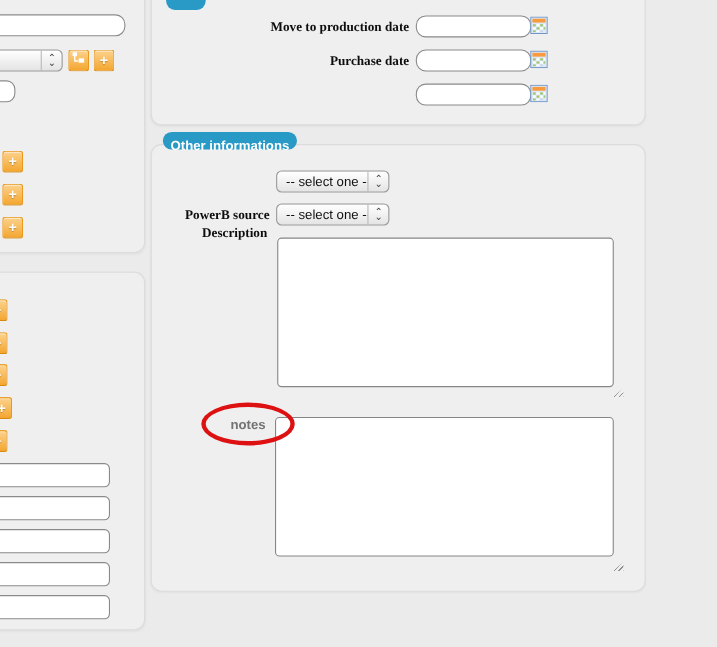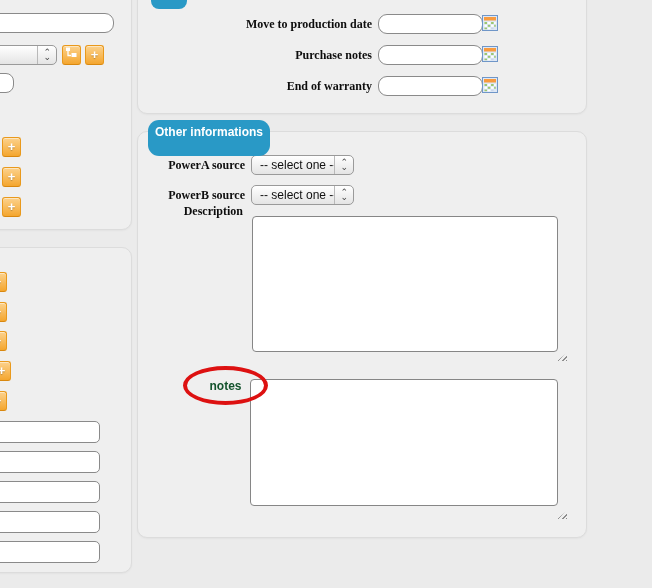--- a/index.html
+++ b/index.html
@@ -32,21 +32,21 @@
 
   
   .tab{position:absolute;background:#2999c6;color:#fff;font-size:12px;font-weight:bold;text-align:center;line-height:24px;border-radius:11px;z-index:3;}
   .tabstub{position:absolute;background:#2999c6;border-radius:0 0 8px 8px;z-index:3;}
 
   
   .calbtn{position:absolute;width:16px;height:16px;padding:0;border:0;background:none;cursor:pointer;}
 
   
   .redcircle{position:absolute;border:4px solid #dd1111;border-radius:50%;display:flex;align-items:center;justify-content:center;z-index:4;background:transparent;}
-  .redcircle .lbl-in{font-size:12px;font-weight:bold;color:#14532d;}
+  .redcircle .lbl-in{font-size:12px;font-weight:bold;color:#737373;}
 </style>
 </head>
 <body>
 
 <div class="stage">
 
   <div class="panel" style="left:-24px;top:-24px;width:154px;height:252px;">&gt;</div>
 
   <div class="panel" style="left:-24px;top:247px;width:154px;height:324px;"></div>
 
@@ -101,21 +101,21 @@
           <rect x="5.8" y="9.8" width="2.5" height="2" fill="#9bc76f"></rect>
           <rect x="9.1" y="9.8" width="2.5" height="2" fill="#ffffff"></rect>
           <rect x="12.2" y="9.8" width="1.5" height="2" fill="#9bc76f"></rect>
         <rect x="2.5" y="12.6" width="2.5" height="1.6" fill="#9bc76f"></rect>
           <rect x="5.8" y="12.6" width="2.5" height="1.6" fill="#ffffff"></rect>
           <rect x="9.1" y="12.6" width="2.5" height="1.6" fill="#c9d6ea"></rect>
       </g>
     </svg>
   </button>
 
-  <div class="lbl right" style="left:160px;top:45px;width:212px;">Purchase notes</div>
+  <div class="lbl right" style="left:160px;top:45px;width:212px;">Purchase date</div>
   <input class="tin" style="left: 378px; top: 45px; width: 91px;" value="">
   <button class="calbtn" style="left:482px;top:46px;">
     <svg width="16" height="16" viewBox="0 0 16 16">
       <rect x="0.5" y="0.5" width="15" height="15" fill="#dfe8f5" stroke="#6f96c8"></rect>
       <rect x="2" y="2" width="12" height="3.5" fill="#f89b3f"></rect>
       <g>
         <rect x="2.5" y="7" width="2.5" height="2" fill="#9bc76f"></rect>
           <rect x="5.8" y="7" width="2.5" height="2" fill="#ffffff"></rect>
           <rect x="9.1" y="7" width="2.5" height="2" fill="#9bc76f"></rect>
           <rect x="12.2" y="7" width="1.5" height="2" fill="#ffffff"></rect>
@@ -123,21 +123,20 @@
           <rect x="5.8" y="9.8" width="2.5" height="2" fill="#9bc76f"></rect>
           <rect x="9.1" y="9.8" width="2.5" height="2" fill="#ffffff"></rect>
           <rect x="12.2" y="9.8" width="1.5" height="2" fill="#9bc76f"></rect>
         <rect x="2.5" y="12.6" width="2.5" height="1.6" fill="#9bc76f"></rect>
           <rect x="5.8" y="12.6" width="2.5" height="1.6" fill="#ffffff"></rect>
           <rect x="9.1" y="12.6" width="2.5" height="1.6" fill="#c9d6ea"></rect>
       </g>
     </svg>
   </button>
 
-  <div class="lbl right" style="left:160px;top:76px;width:212px;">End of warranty</div>
   <input class="tin" style="left: 378px; top: 76px; width: 91px;" value="">
   <button class="calbtn" style="left:482px;top:77px;">
     <svg width="16" height="16" viewBox="0 0 16 16">
       <rect x="0.5" y="0.5" width="15" height="15" fill="#dfe8f5" stroke="#6f96c8"></rect>
       <rect x="2" y="2" width="12" height="3.5" fill="#f89b3f"></rect>
       <g>
         <rect x="2.5" y="7" width="2.5" height="2" fill="#9bc76f"></rect>
           <rect x="5.8" y="7" width="2.5" height="2" fill="#ffffff"></rect>
           <rect x="9.1" y="7" width="2.5" height="2" fill="#9bc76f"></rect>
           <rect x="12.2" y="7" width="1.5" height="2" fill="#ffffff"></rect>
@@ -146,23 +145,22 @@
           <rect x="9.1" y="9.8" width="2.5" height="2" fill="#ffffff"></rect>
           <rect x="12.2" y="9.8" width="1.5" height="2" fill="#9bc76f"></rect>
         <rect x="2.5" y="12.6" width="2.5" height="1.6" fill="#9bc76f"></rect>
           <rect x="5.8" y="12.6" width="2.5" height="1.6" fill="#ffffff"></rect>
           <rect x="9.1" y="12.6" width="2.5" height="1.6" fill="#c9d6ea"></rect>
       </g>
     </svg>
   </button>
 
   <div class="panel" style="left:137px;top:131px;width:448px;height:405px;"></div>
-  <div class="tab" style="left:148px;top:120px;width:122px;height:36px;">Other informations</div>
+  <div class="tab" style="left:148px;top:120px;width:122px;height:16px;">Other informations</div>
 
-  <div class="lbl right" style="left:145px;top:155px;width:100px;">PowerA source</div>
   <div class="sel" style="left:251px;top:155px;width:103px;">
     <span class="val">-- select one --</span>
     <span class="chev">
         <i>⌃</i>
         <i>⌄</i>
       </span>
   </div>
 
   <div class="lbl right" style="left:145px;top:185px;width:100px;text-align:right;">PowerB source</div>
   <div class="sel" style="left:251px;top:185px;width:103px;">

